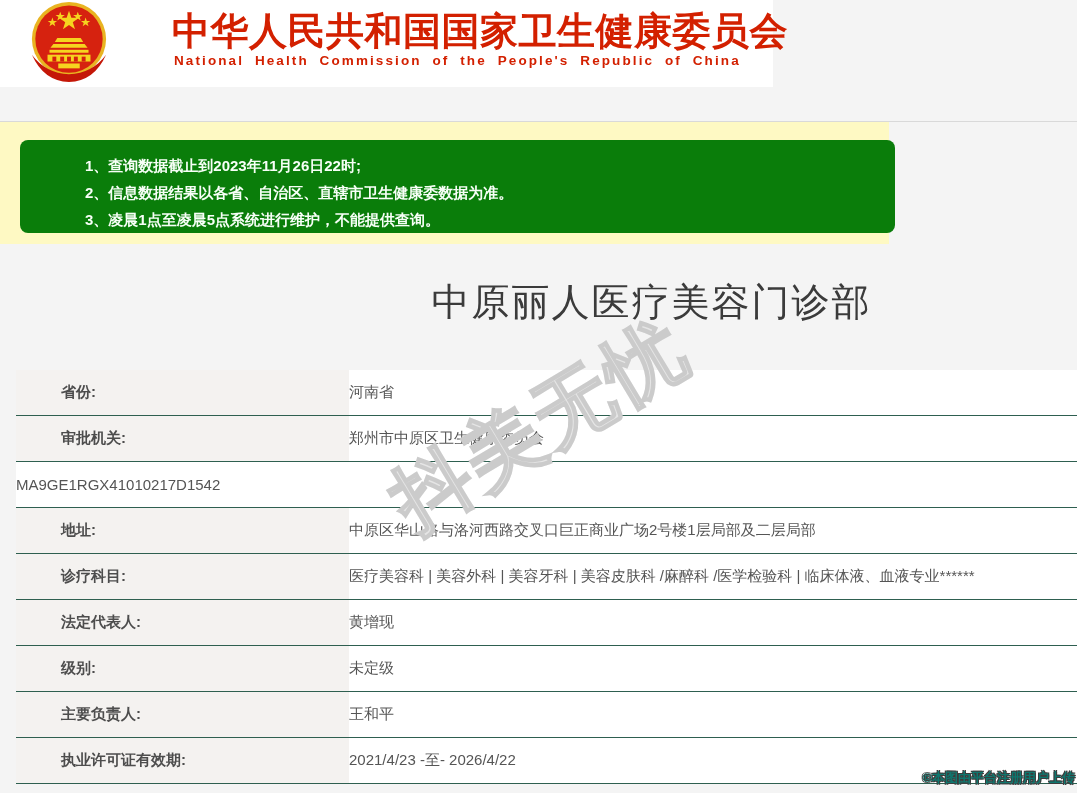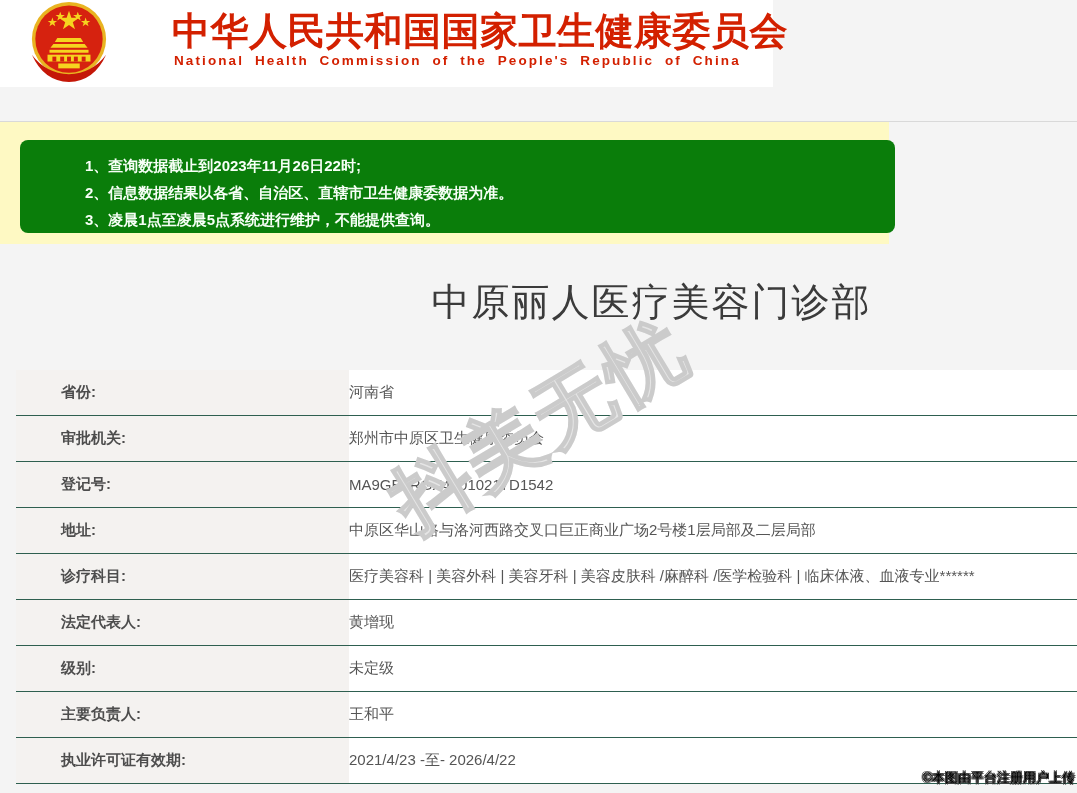--- a/index.html
+++ b/index.html
@@ -139,22 +139,22 @@
     -webkit-text-stroke: 2px #cbcbcb;
     text-shadow: 0 0 1px #d5d5d5;
     white-space: nowrap;
     pointer-events: none;
     z-index: 10;
   }
   .footer-watermark {
     position: absolute;
     right: 2px; top: 769px;
     font-size: 13px;
-    font-weight: 400;
-    color: #000000;
+    font-weight: 700;
+    color: #0f766e;
     text-shadow: -1px -1px 0 #3c3c3c, 1px -1px 0 #3c3c3c,
                  -1px 1px 0 #3c3c3c, 1px 1px 0 #3c3c3c;
     white-space: nowrap;
     z-index: 11;
   }
 </style>
 </head>
 <body>
 
 <div class="page">
@@ -202,21 +202,20 @@
   <div class="info-table">
       <div class="info-row">
         <div class="info-label">省份:</div>
         <div class="info-value">河南省</div>
       </div>
       <div class="info-row">
         <div class="info-label">审批机关:</div>
         <div class="info-value">郑州市中原区卫生健康委员会</div>
       </div>
       <div class="info-row">
-        <div class="info-label">登记号:</div>
         <div class="info-value">MA9GE1RGX41010217D1542</div>
       </div>
       <div class="info-row">
         <div class="info-label">地址:</div>
         <div class="info-value">中原区华山路与洛河西路交叉口巨正商业广场2号楼1层局部及二层局部</div>
       </div>
       <div class="info-row">
         <div class="info-label">诊疗科目:</div>
         <div class="info-value">医疗美容科 | 美容外科 | 美容牙科 | 美容皮肤科 /麻醉科 /医学检验科 | 临床体液、血液专业******</div>
       </div>

